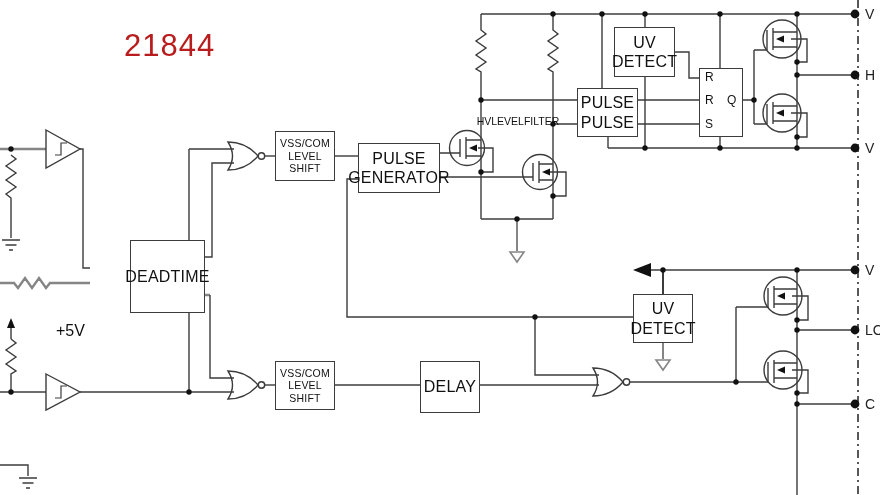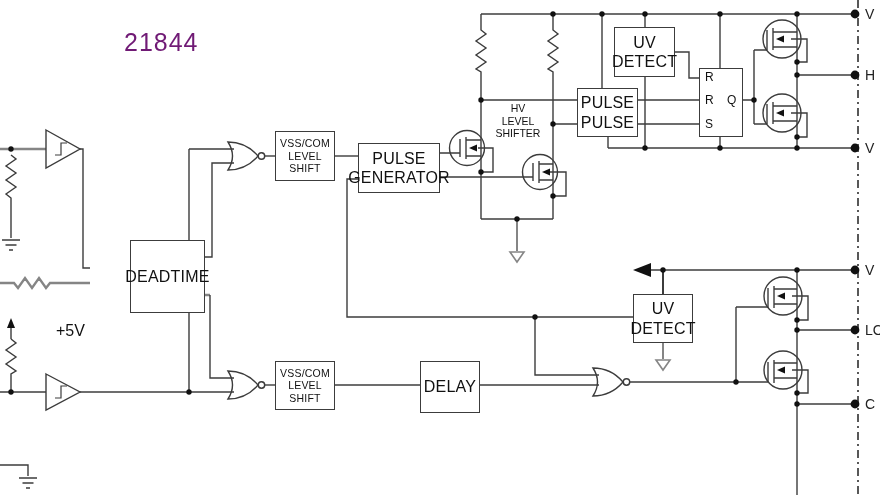--- a/index.html
+++ b/index.html
@@ -2,23 +2,23 @@
 <html><head>
 <meta charset="utf-8">
 <style>
   html,body{margin:0;padding:0;background:#fff;}
   #stage{position:relative;width:880px;height:495px;background:#ffffff;overflow:hidden;
          font-family:"Liberation Sans",sans-serif;color:#111;}
   #wires{position:absolute;left:0;top:0;}
   .box{position:absolute;border:1.5px solid #3c3c3c;background:#ffffff;box-sizing:border-box;
        display:flex;flex-direction:column;justify-content:center;align-items:center;
        font-size:10.5px;line-height:1.2;text-align:center;letter-spacing:0.2px;}
-  .plain{position:absolute;display:flex;flex-direction:column;justify-content:center;align-items:center;
+  .plain{position:absolute;display:flex;flex-direction:row;justify-content:center;align-items:center;
        font-size:10.5px;line-height:1.2;text-align:center;}
-  .ttl{position:absolute;left:124px;top:28px;font-size:25px;letter-spacing:1px;color:#701a75;}
+  .ttl{position:absolute;left:124px;top:28px;font-size:31px;letter-spacing:1px;color:#b91c1c;}
   .pinlab{position:absolute;left:865px;font-size:14px;color:#222;}
   .latchletter{position:absolute;font-size:12px;}
   .small{font-size:16px;}
 </style>
 </head>
 <body>
 
 <div id="stage">
 
 <svg id="wires" width="880" height="495" viewBox="0 0 880 495">
@@ -310,21 +310,21 @@
 </div>
 
 <div class="box small" style="left:358px;top:143px;width:82px;height:50px;">
   <div>PULSE</div>
   <div>GENERATOR</div>
 </div>
 
 <div class="plain" style="left:486px;top:100px;width:64px;height:42px;">
   <div>HV</div>
   <div>LEVEL</div>
-  <div>SHIFTER</div>
+  <div>FILTER</div>
 </div>
 
 <div class="box small" style="left:577px;top:88px;width:61px;height:49px;">
   <div>PULSE</div>
   <div>PULSE</div>
 </div>
 
 <div class="box small" style="left:614px;top:27px;width:61px;height:50px;">
   <div>UV</div>
   <div>DETECT</div>

